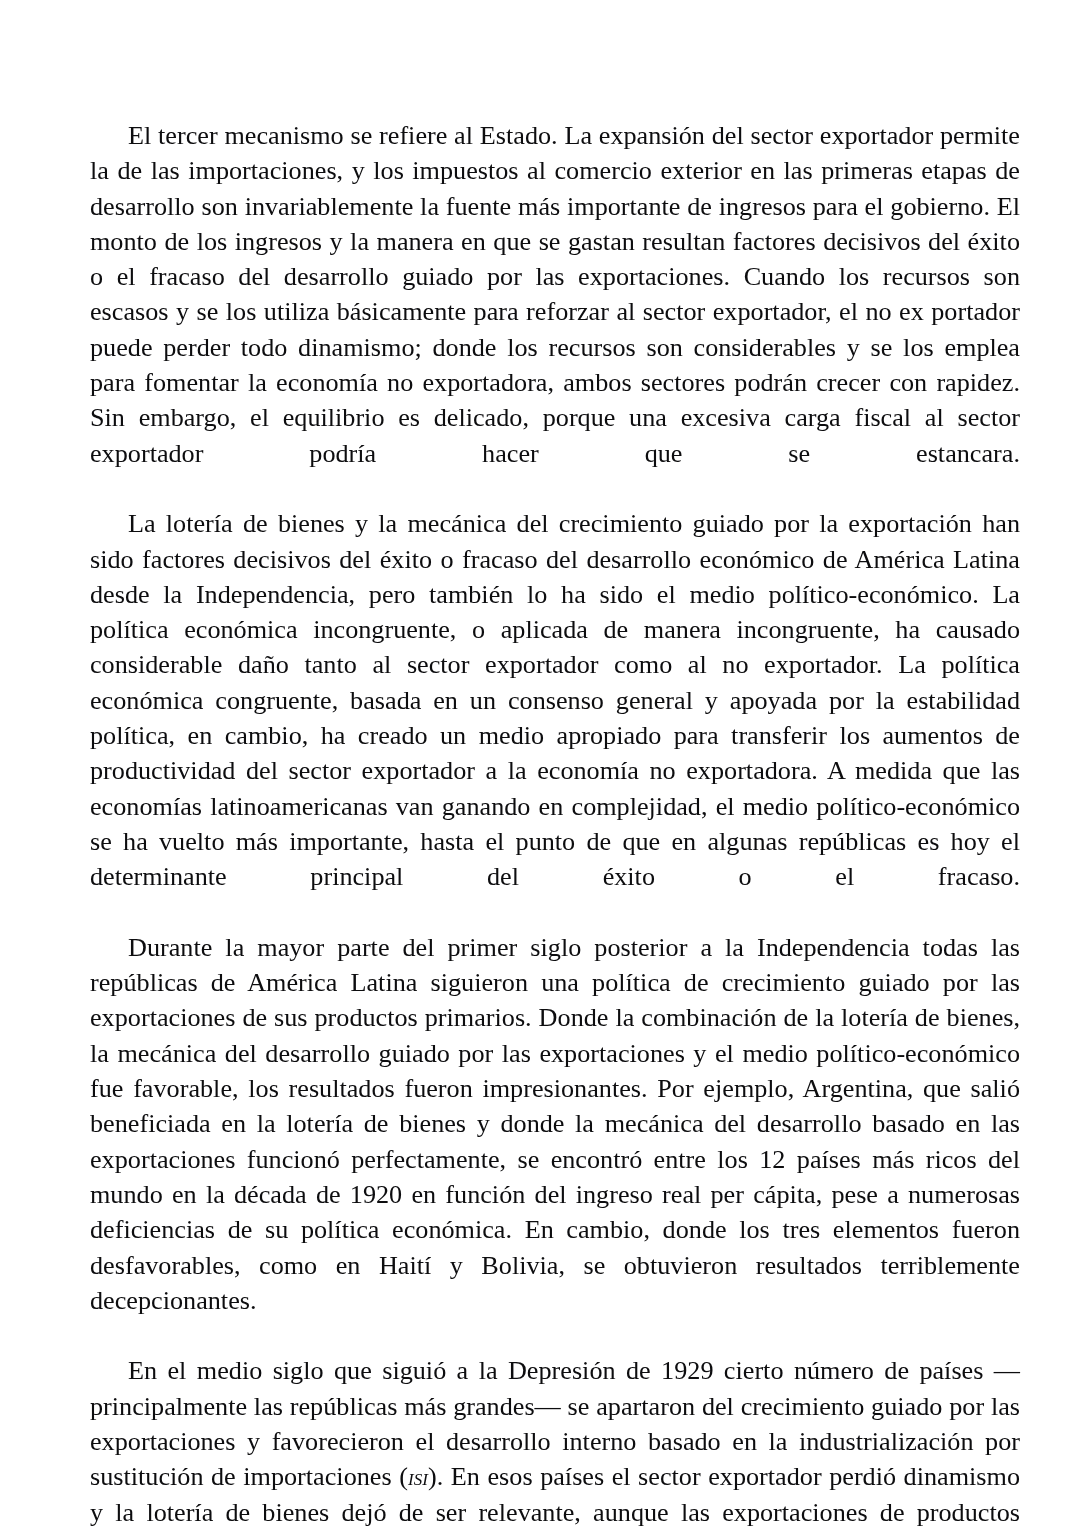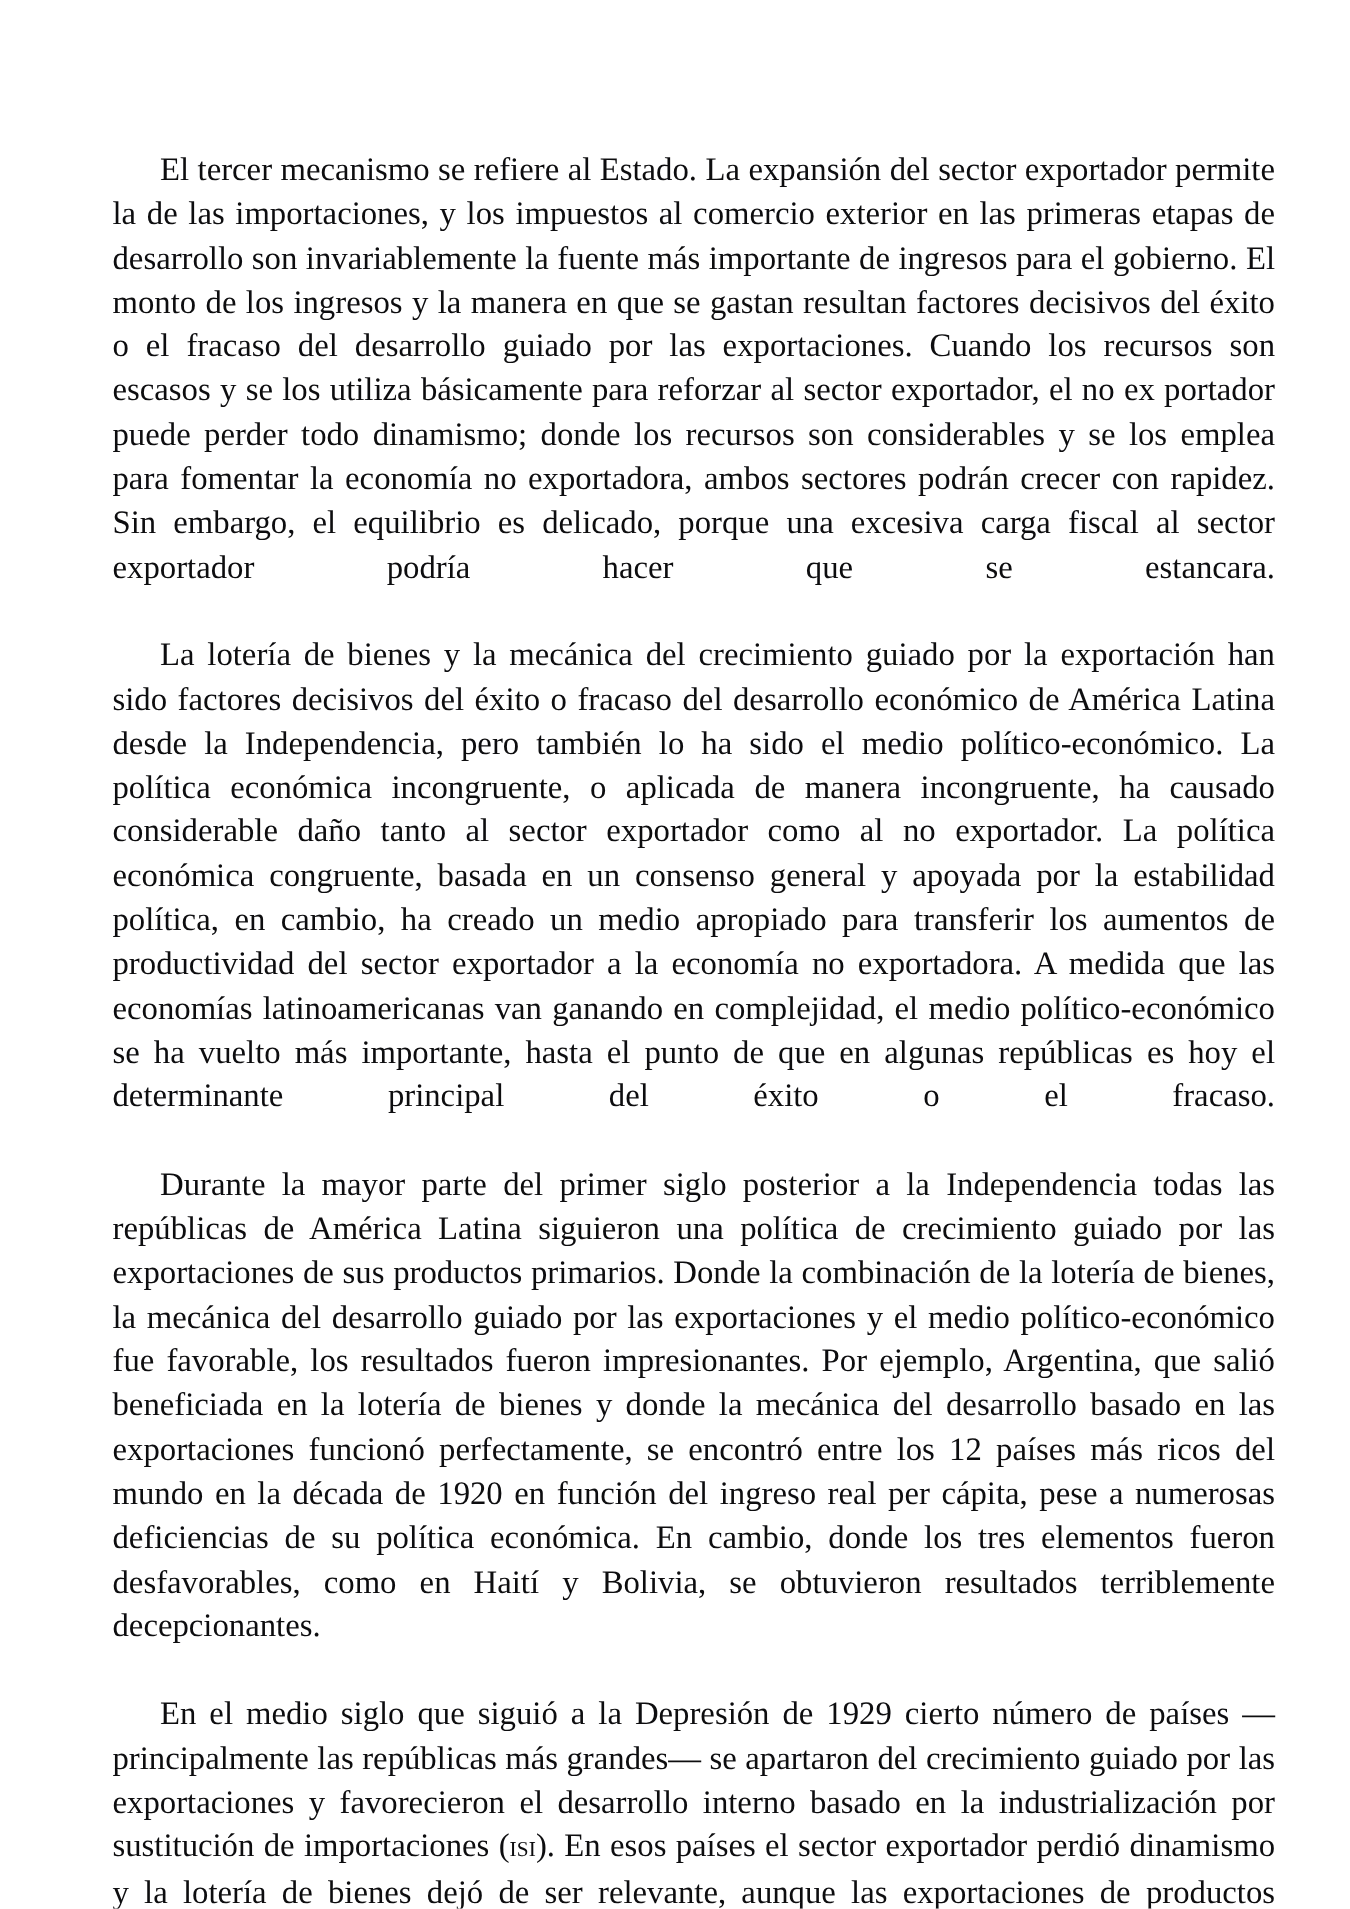--- a/index.html
+++ b/index.html
@@ -42,20 +42,21 @@
   .para::after {
     content: "";
     display: inline-block;
     width: 100%;
   }
 
   .smallcaps {
     font-variant: small-caps;
     font-size: 0.95em;
     letter-spacing: 0.1px;
+    font-style: italic;
   }
 </style>
 </head>
 <body>
 
 <div class="page">
   <div class="text-column" id="text-column">
 
   <p class="para"><span>El tercer mecanismo se refiere al Estado. La expansión del sector exportador permite la de las importaciones, y los impuestos al comercio exterior en las primeras etapas de desarrollo son invariablemente la fuente más importante de ingresos para el gobierno. El monto de los ingresos y la manera en que se gastan resultan factores decisivos del éxito o el fracaso del desarrollo guiado por las exportaciones. Cuando los recursos son escasos y se los utiliza básicamente para reforzar al sector exportador, el no ex portador puede perder todo dinamismo; donde los recursos son considerables y se los emplea para fomentar la economía no exportadora, ambos sectores podrán crecer con rapidez. Sin embargo, el equilibrio es delicado, porque una excesiva carga fiscal al sector exportador podría hacer que se estancara.</span></p>
       <p class="para"><span>La lotería de bienes y la mecánica del crecimiento guiado por la exportación han sido factores decisivos del éxito o fracaso del desarrollo económico de América Latina desde la Independencia, pero también lo ha sido el medio político-económico. La política económica incongruente, o aplicada de manera incongruente, ha causado considerable daño tanto al sector exportador como al no exportador. La política económica congruente, basada en un consenso general y apoyada por la estabilidad política, en cambio, ha creado un medio apropiado para transferir los aumentos de productividad del sector exportador a la economía no exportadora. A medida que las economías latinoamericanas van ganando en complejidad, el medio político-económico se ha vuelto más importante, hasta el punto de que en algunas repúblicas es hoy el determinante principal del éxito o el fracaso.</span></p>

